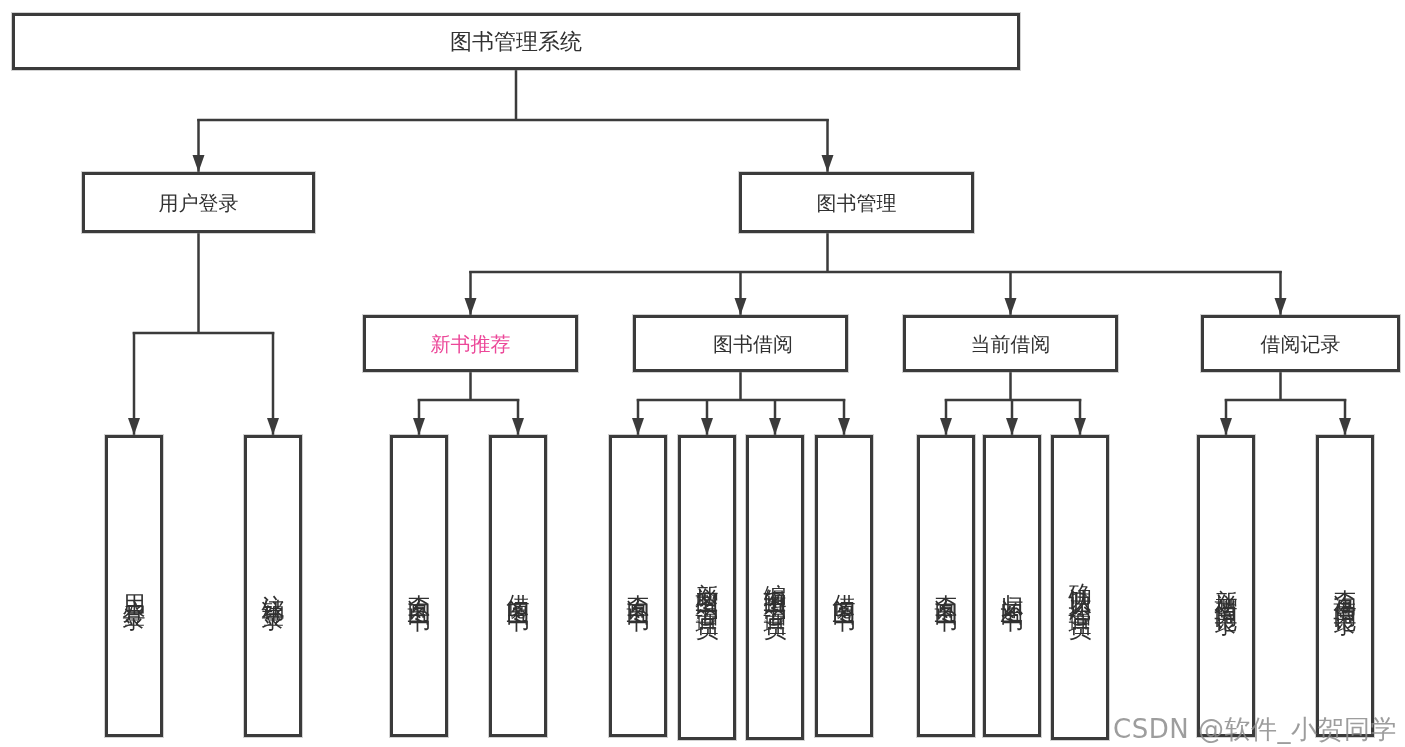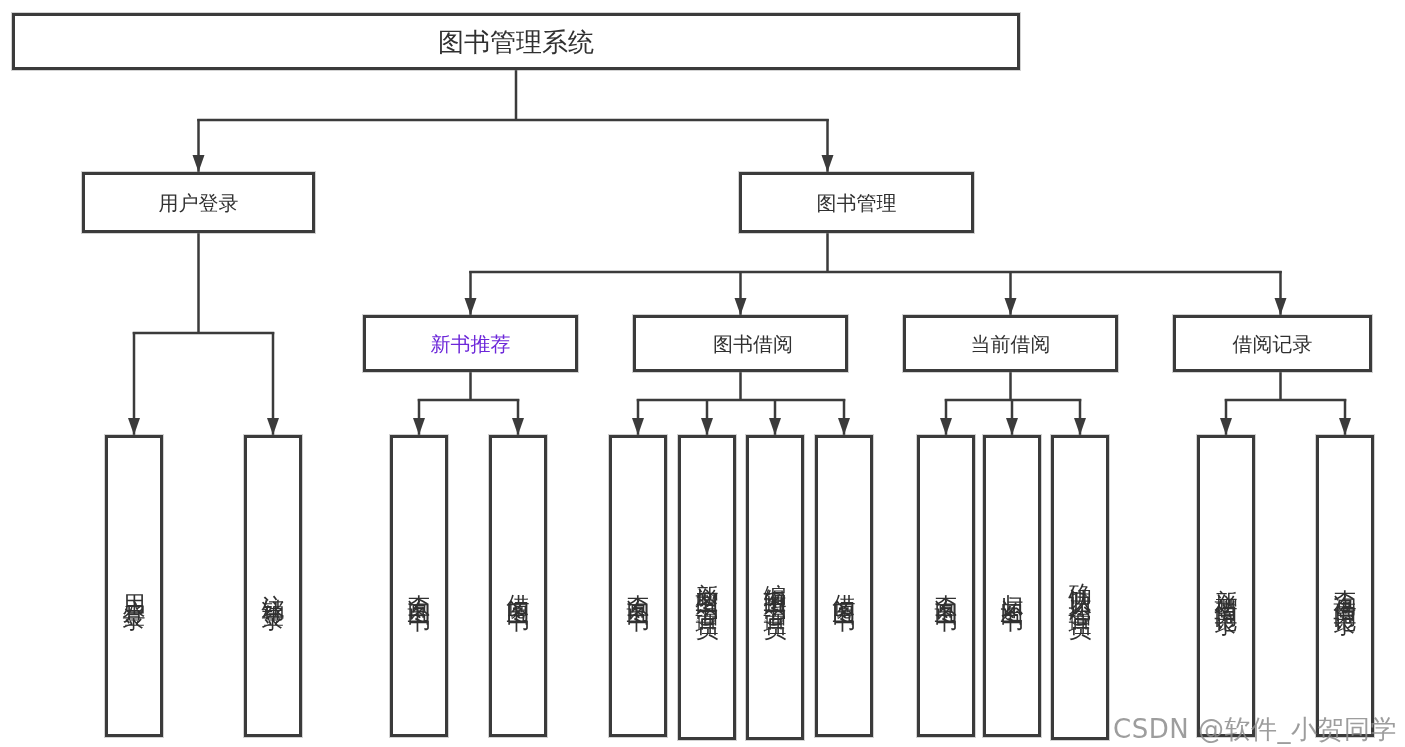--- a/index.html
+++ b/index.html
@@ -32,21 +32,21 @@
     display: flex;
     align-items: center;
     justify-content: center;
     color: #303030;
   }
   .node-label {
     white-space: nowrap;
     line-height: 1;
   }
   .node.kind-root .node-label {
-    font-size: 26px;
+    font-size: 22px;
     font-weight: 500;
   }
   .node.kind-branch .node-label {
     font-size: 20px;
     font-weight: 500;
   }
   .node.kind-leaf .node-label {
     writing-mode: vertical-rl;
     text-orientation: mixed;
     font-size: 23px;
@@ -98,30 +98,30 @@
   <div id="nodes">
       <div class="node kind-root" style="left: 12px; top: 13px; width: 1008px; height: 57px; border-color: rgb(59, 59, 59); background: rgb(255, 255, 255); color: rgb(48, 48, 48);">
         <span class="node-label">图书管理系统</span>
       </div>
       <div class="node kind-branch" style="left: 82px; top: 172px; width: 233px; height: 61px; border-color: rgb(59, 59, 59); background: rgb(255, 255, 255); color: rgb(48, 48, 48);">
         <span class="node-label">用户登录</span>
       </div>
       <div class="node kind-branch" style="left: 710px; top: 172px; width: 235px; height: 61px; border-color: rgb(59, 59, 59); background: rgb(255, 255, 255); color: rgb(48, 48, 48); margin-left: 29px;">
         <span class="node-label">图书管理</span>
       </div>
-      <div class="node kind-branch" style="left: 363px; top: 315px; width: 215px; height: 57px; border-color: rgb(59, 59, 59); background: rgb(255, 255, 255); color: #6d28d9;">
+      <div class="node kind-branch" style="left: 363px; top: 315px; width: 215px; height: 57px; border-color: rgb(59, 59, 59); background: rgb(255, 255, 255); color: #ec4899;">
         <span class="node-label">新书推荐</span>
       </div>
       <div class="node kind-branch" style="left: 633px; top: 315px; width: 215px; height: 57px; border-color: rgb(59, 59, 59); background: rgb(255, 255, 255); color: rgb(48, 48, 48); padding-left: 25px;">
         <span class="node-label">图书借阅</span>
       </div>
       <div class="node kind-branch" style="left: 903px; top: 315px; width: 215px; height: 57px; border-color: rgb(59, 59, 59); background: rgb(255, 255, 255); color: rgb(48, 48, 48);">
         <span class="node-label">当前借阅</span>
       </div>
-      <div class="node kind-branch" style="left: 1173px; top: 315px; width: 199px; height: 57px; border-color: rgb(59, 59, 59); background: rgb(255, 255, 255); color: rgb(48, 48, 48);">
+      <div class="node kind-branch" style="left: 1201px; top: 315px; width: 199px; height: 57px; border-color: rgb(59, 59, 59); background: rgb(255, 255, 255); color: rgb(48, 48, 48);">
         <span class="node-label">借阅记录</span>
       </div>
       <div class="node kind-leaf" style="left: 105px; top: 435px; width: 58px; height: 302px; border-color: rgb(59, 59, 59); background: rgb(255, 255, 255); color: rgb(48, 48, 48);">
         <span class="node-label">用户登录</span>
       </div>
       <div class="node kind-leaf" style="left: 244px; top: 435px; width: 58px; height: 302px; border-color: rgb(59, 59, 59); background: rgb(255, 255, 255); color: rgb(48, 48, 48);">
         <span class="node-label">注销登录</span>
       </div>
       <div class="node kind-leaf" style="left: 390px; top: 435px; width: 58px; height: 302px; border-color: rgb(59, 59, 59); background: rgb(255, 255, 255); color: rgb(48, 48, 48);">
         <span class="node-label">查询图书</span>

